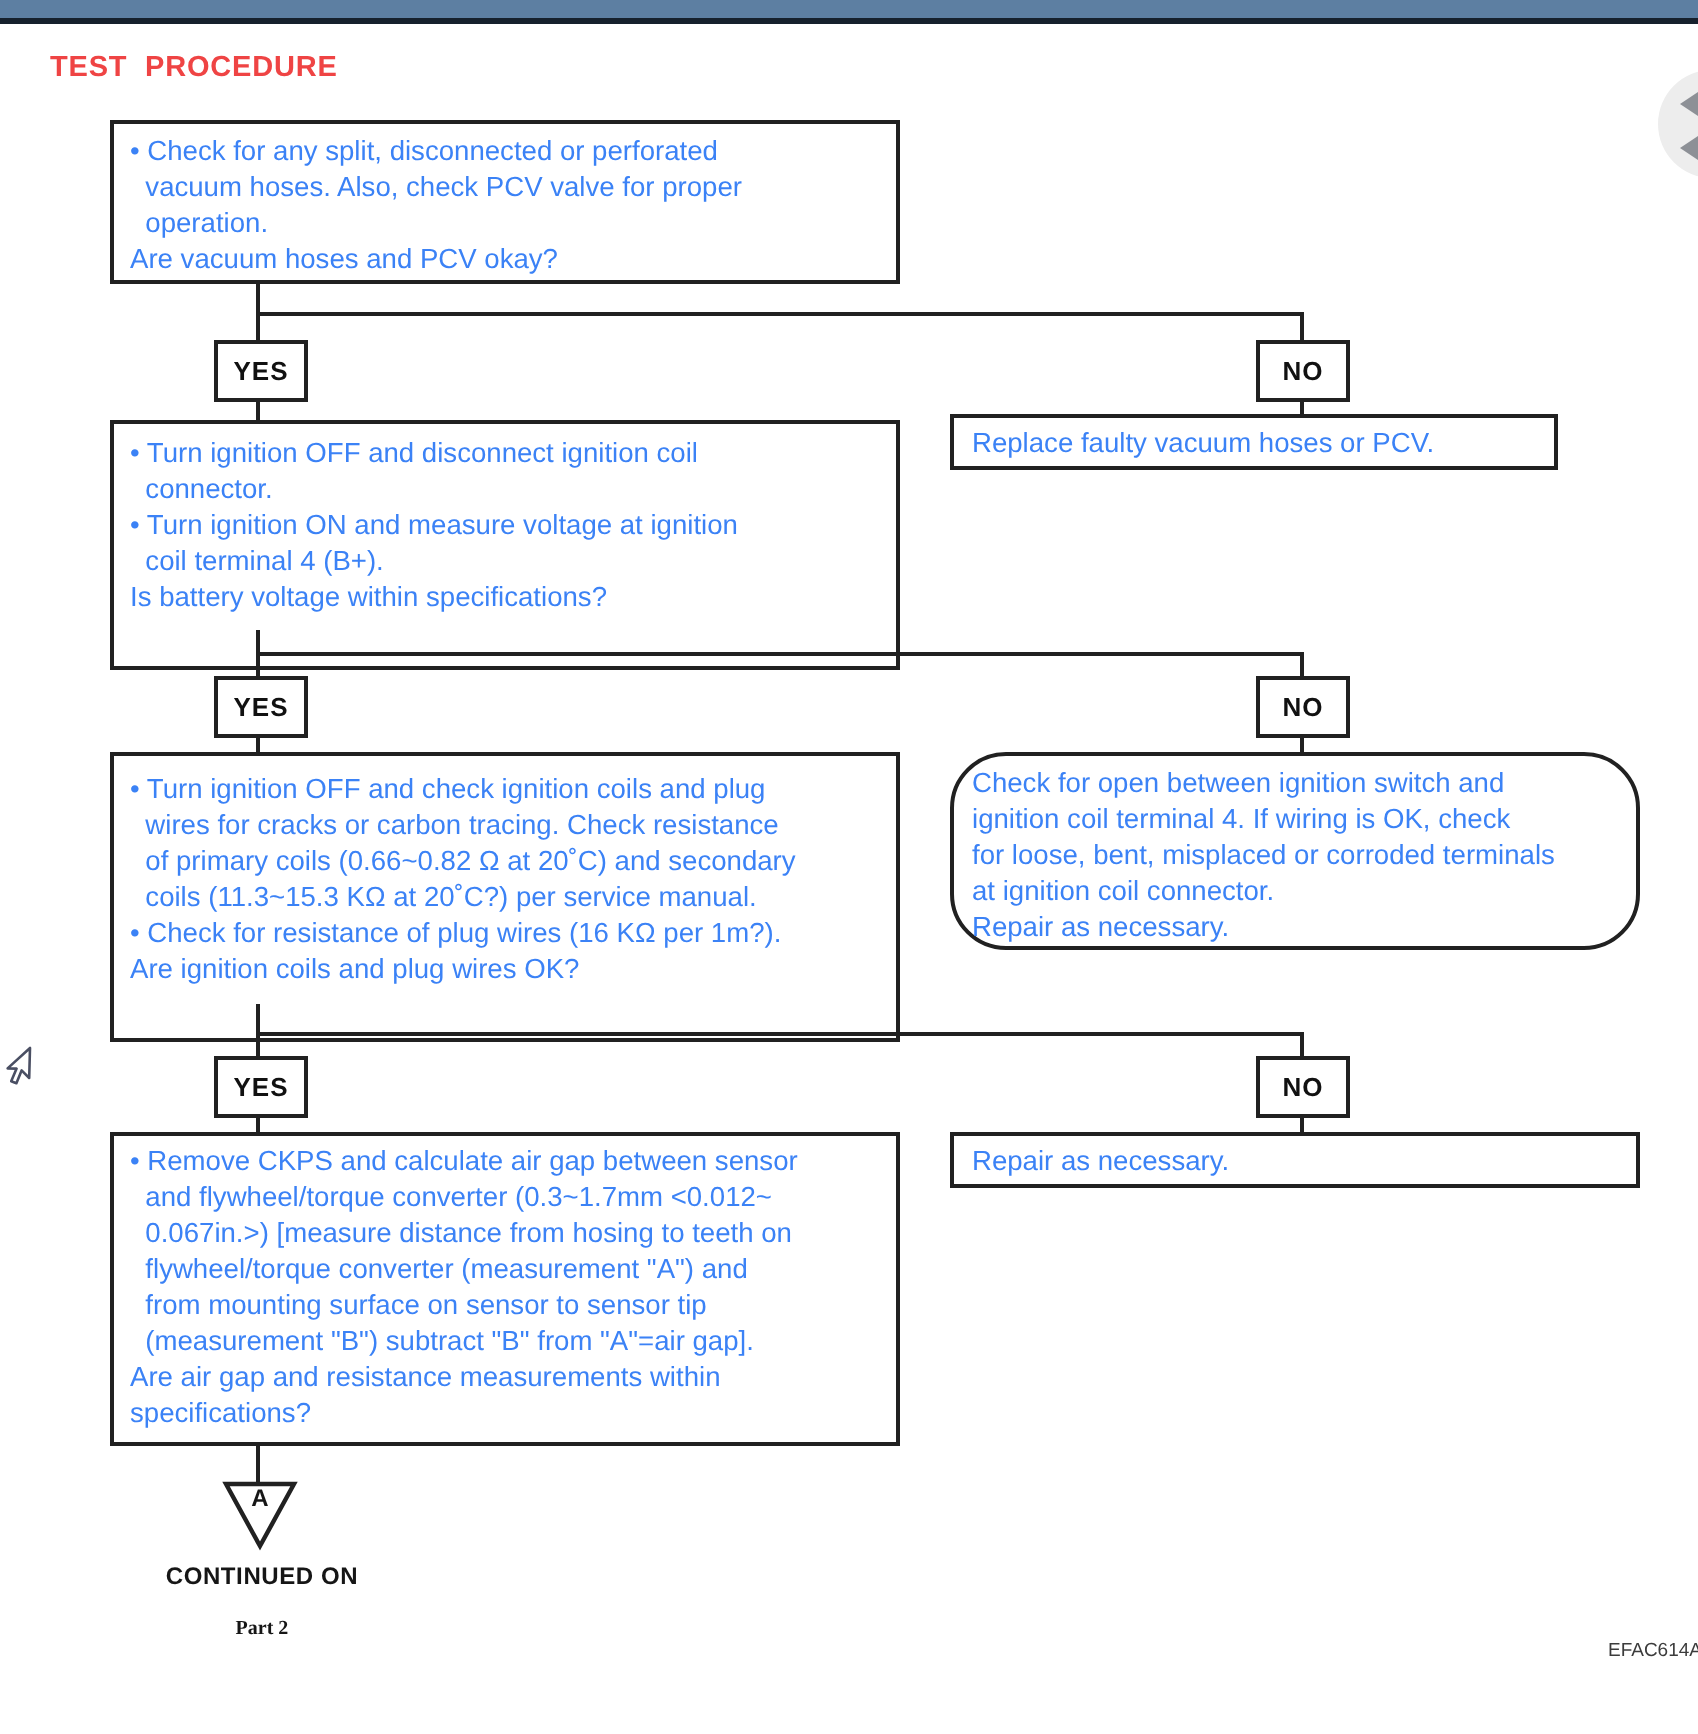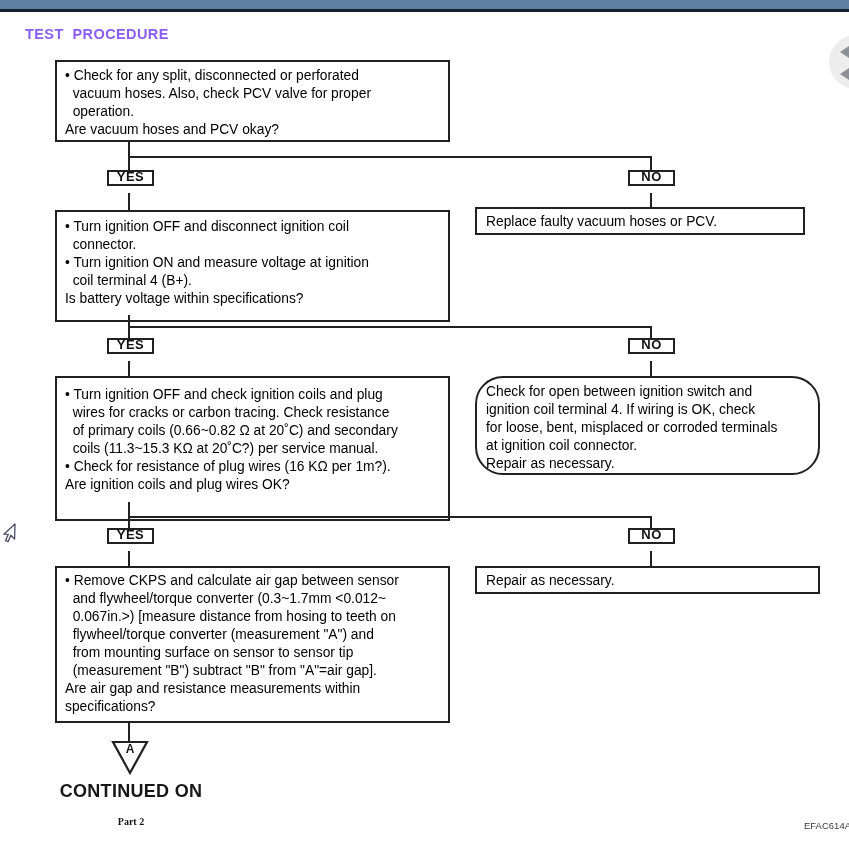--- a/index.html
+++ b/index.html
@@ -9,46 +9,46 @@
     background:#ffffff;
     overflow:hidden;
     font-family:"Liberation Sans", sans-serif;
     color:#1c1c1c;
   }
   .topbar{position:absolute;left:0;top:0;width:849px;height:9px;background:#5d7fa2;}
   .topbar-edge{position:absolute;left:0;top:9px;width:849px;height:3px;background:#16212d;}
   .page-title{
     position:absolute;left:25px;top:26px;
     font-size:14.5px;font-weight:bold;letter-spacing:.4px;
-    white-space:pre;color:#8b5cf6;
+    white-space:pre;color:#ef4444;
   }
   .flow-box{
     position:absolute;border:2px solid #212121;background:#fff;
     box-sizing:border-box;
   }
   .flow-box .txt{
-    white-space:pre;font-size:13.8px;line-height:18px;color:#000000;
+    white-space:pre;font-size:13.8px;line-height:18px;color:#3b82f6;
   }
   .badge{
-    position:absolute;width:47px;height:16px;border:2px solid #212121;
+    position:absolute;width:47px;height:31px;border:2px solid #212121;
     background:#fff;box-sizing:border-box;
-    display:flex;align-items:flex-end;justify-content:center;
+    display:flex;align-items:center;justify-content:center;
     font-size:13px;font-weight:bold;letter-spacing:.5px;color:#111;
   }
   .line{position:absolute;background:#212121;}
   .tri-wrap{position:absolute;left:110px;top:740px;width:40px;height:36px;}
   .tri-label{
     position:absolute;left:110px;top:742px;width:40px;text-align:center;
     font-size:12px;font-weight:bold;color:#161616;
   }
   .continued{
     position:absolute;left:46px;top:781px;width:170px;text-align:center;
     font-weight:bold;color:#161616;
   }
-  .continued .l1{font-size:18px;letter-spacing:.3px;}
+  .continued .l1{font-size:12px;letter-spacing:.3px;}
   .continued .l2{font-size:10px;margin-top:14px;font-family:Liberation Serif, serif;}
   .doc-code{
     position:absolute;left:804px;top:820px;font-size:9.5px;color:#3c3c3c;
     white-space:nowrap;
   }
   .float-btn{
     position:absolute;left:829px;top:35px;width:54px;height:54px;
     border-radius:50%;background:#ededed;
   }
   .chev{
@@ -68,21 +68,21 @@
 
   <div class="page-title">TEST  PROCEDURE</div>
 
   <div class="flow-box" style="left:55px;top:60px;width:395px;height:82px;padding:5px 4px 5px 8px;">
     <div class="txt">• Check for any split, disconnected or perforated
   vacuum hoses. Also, check PCV valve for proper
   operation.
 Are vacuum hoses and PCV okay?</div>
   </div>
 
-  <div class="flow-box" style="left:55px;top:210px;width:395px;height:112px;padding:6px 4px 5px 8px;">
+  <div class="flow-box" style="left:55px;top:210px;width:395px;height:125px;padding:6px 4px 5px 8px;">
     <div class="txt">• Turn ignition OFF and disconnect ignition coil
   connector.
 • Turn ignition ON and measure voltage at ignition
   coil terminal 4 (B+).
 Is battery voltage within specifications?</div>
   </div>
 
   <div class="flow-box" style="left:55px;top:376px;width:395px;height:145px;padding:8px 2px 5px 8px;">
     <div class="txt">• Turn ignition OFF and check ignition coils and plug
   wires for cracks or carbon tracing. Check resistance
@@ -96,21 +96,21 @@
     <div class="txt">• Remove CKPS and calculate air gap between sensor
   and flywheel/torque converter (0.3~1.7mm &lt;0.012~
   0.067in.&gt;) [measure distance from hosing to teeth on
   flywheel/torque converter (measurement "A") and
   from mounting surface on sensor to sensor tip
   (measurement "B") subtract "B" from "A"=air gap].
 Are air gap and resistance measurements within
 specifications?</div>
   </div>
 
-  <div class="flow-box" style="left:475px;top:207px;width:330px;height:28px;padding:4px 4px 4px 9px;">
+  <div class="flow-box" style="left:475px;top:207px;width:304px;height:28px;padding:4px 4px 4px 9px;">
     <div class="txt">Replace faulty vacuum hoses or PCV.</div>
   </div>
 
   <div class="flow-box" style="left:475px;top:376px;width:345px;height:99px;padding:5px 4px 4px 9px;border-radius:28px;">
     <div class="txt">Check for open between ignition switch and
 ignition coil terminal 4. If wiring is OK, check
 for loose, bent, misplaced or corroded terminals
 at ignition coil connector.
 Repair as necessary.</div>
   </div>

